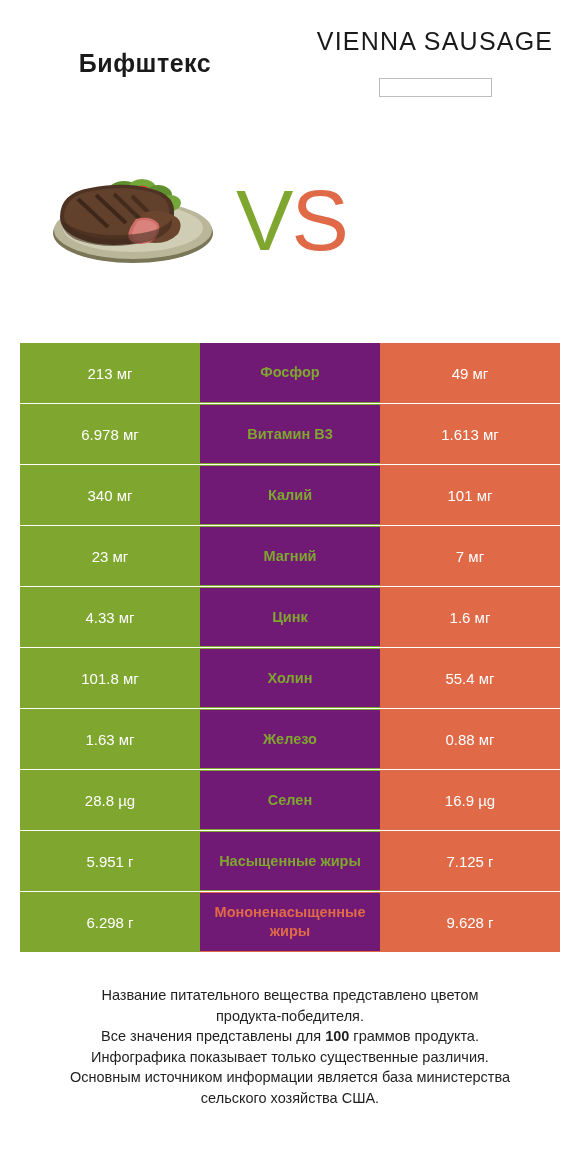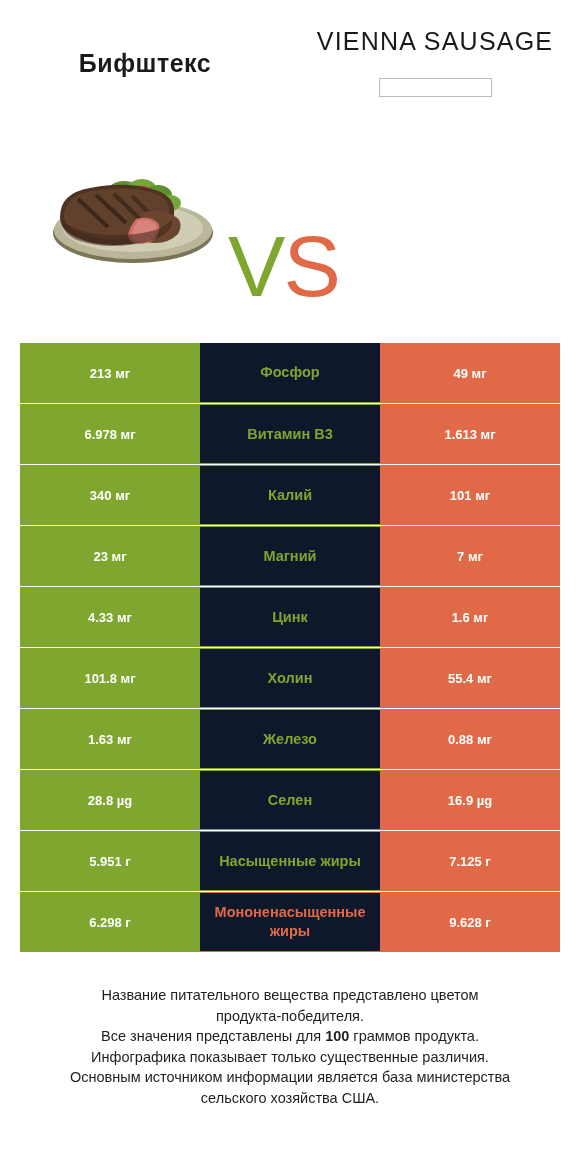--- a/index.html
+++ b/index.html
@@ -74,29 +74,28 @@
 
   .food-img {
     position: absolute;
     left: 38px; top: 5px;
     width: 190px;
     height: 122px;
   }
 
   .vs {
     position: absolute;
-    left: 228px; top: 20px;
+    left: 236px; top: 20px;
     width: 130px;
     height: 100px;
     font-size: 86px;
     font-weight: 400;
     line-height: 100px;
     letter-spacing: -2px;
     text-align: left;
-    margin-top: 46px;
   }
   .vs .v { color: #7fa62f; }
   .vs .s { color: #e06a47; }
 
   
   .table {
     position: absolute;
     left: 20px; top: 343px;
     width: 540px;
   }
@@ -106,34 +105,34 @@
     width: 540px;
     height: 60px;
     margin-bottom: 1px;
   }
 
   .cell {
     display: flex;
     align-items: center;
     justify-content: center;
     text-align: center;
-    font-size: 13px;
-    font-weight: 700;
+    font-size: 15px;
+    font-weight: 400;
     line-height: 19px;
   }
 
   .cell-left {
     width: 180px;
     background: #7fa62f;
     color: #ffffff;
   }
 
   .cell-mid {
     width: 180px;
-    background: #0f172a;
+    background: #701a75;
     font-size: 14.5px;
     font-weight: 700;
     border-top: 1px solid #7fa62f;
     border-bottom: 1px solid #7fa62f;
     overflow: hidden;
     white-space: nowrap;
   }
   .row:first-child .cell-mid { border-top: none; }
 
   .cell-mid.win-left  { color: #7fa62f; border-color: #7fa62f; }

